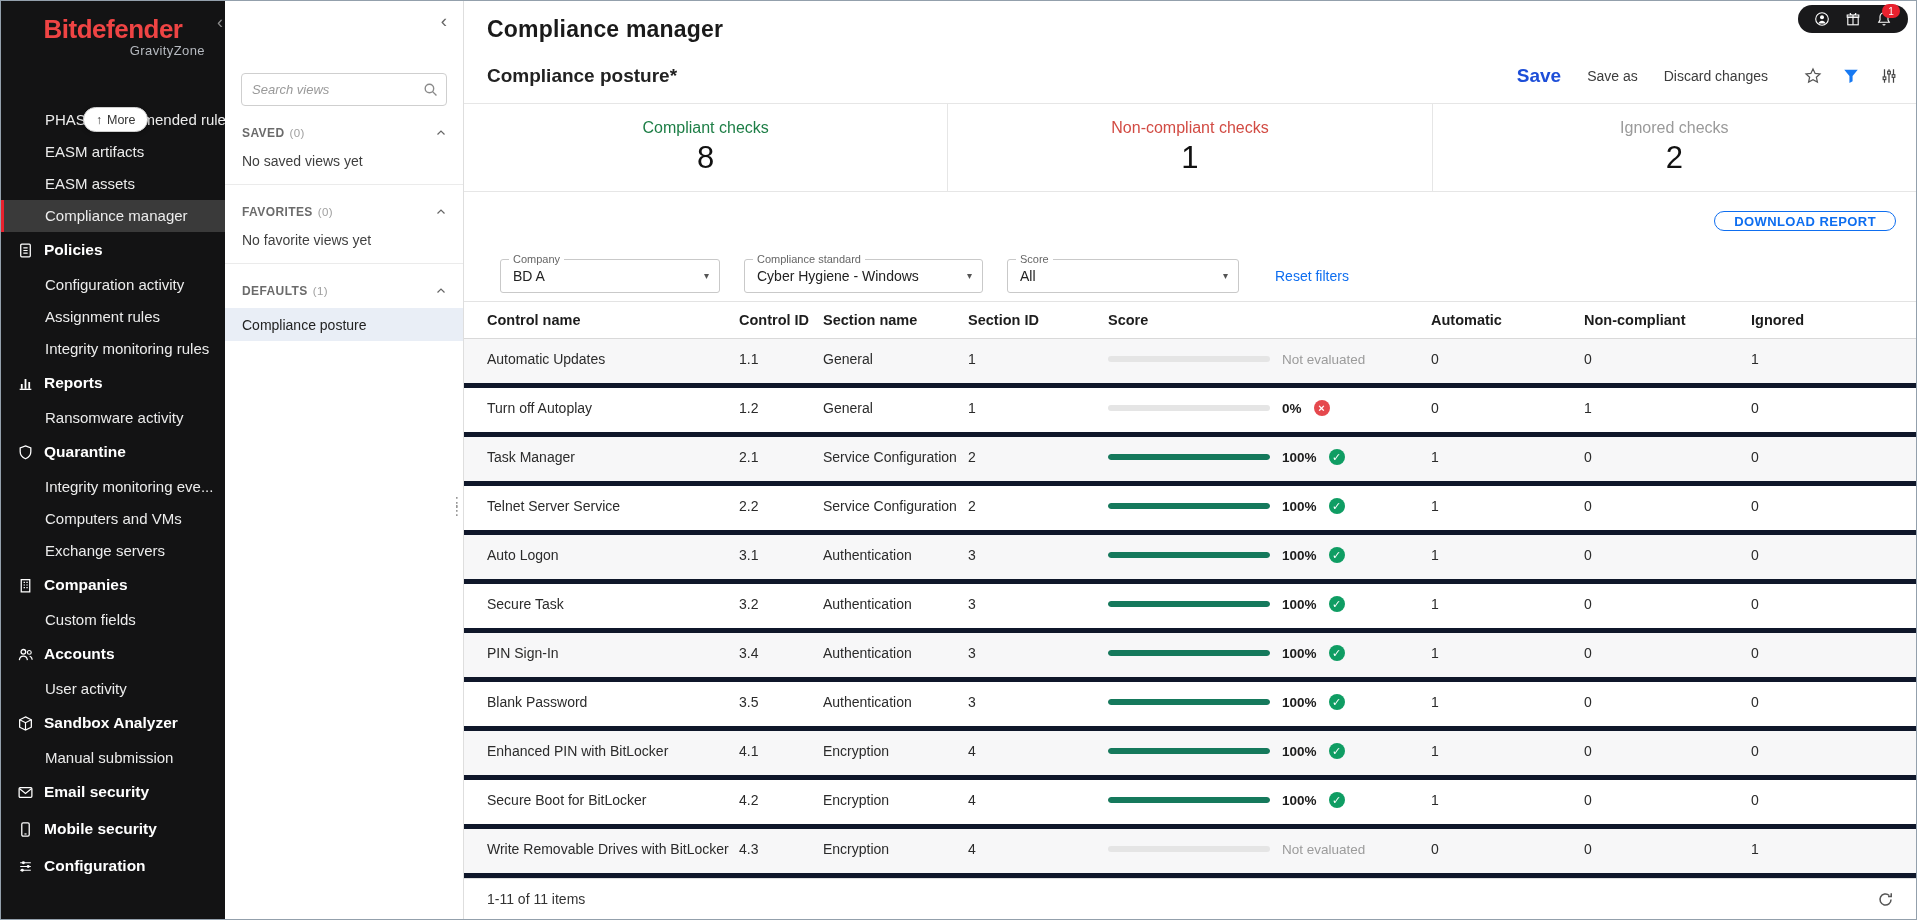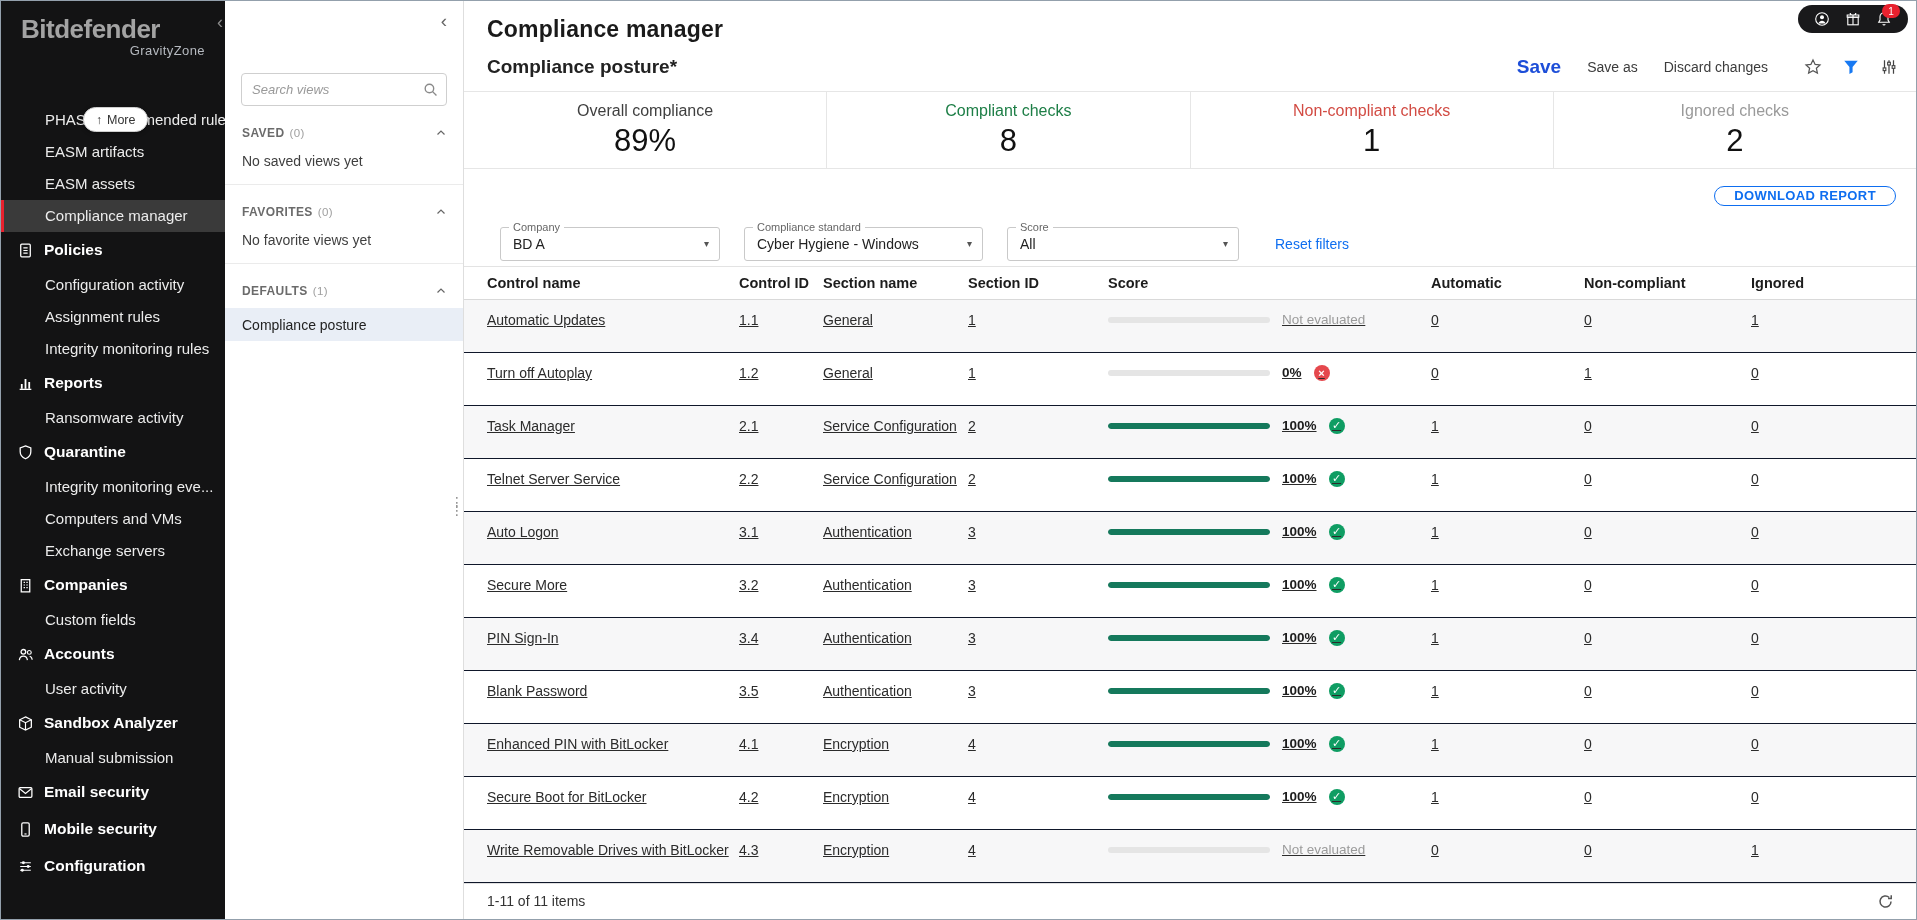--- a/index.html
+++ b/index.html
@@ -2,21 +2,21 @@
 <html><head>
 <meta charset="utf-8">
 <style>
   html,body{margin:0;padding:0;}
   body{font-family:"Liberation Sans","DejaVu Sans",sans-serif;}
   .app{width:1917px;height:920px;display:flex;border:1px solid #93a0ac;box-sizing:border-box;overflow:hidden;background:#fff;position:relative;}
 
   
   .sidebar{width:224px;background:#131314;color:#fff;flex-shrink:0;position:relative;}
   .logo{padding:14px 20px 4px 20px;cursor:pointer;}
-  .logo-name{font-size:26px;font-weight:700;letter-spacing:-0.5px;line-height:1.1;color:#a3a3a3;}
+  .logo-name{font-size:26px;font-weight:700;letter-spacing:-0.5px;line-height:1.1;color:#ef4444;text-align:center;}
   .logo-product{font-size:13px;color:#b6bac0;text-align:right;letter-spacing:0.4px;margin-top:-1px;}
   .sidebar-collapse{position:absolute;top:12px;right:2px;color:#8a8a8a;font-size:18px;line-height:1;cursor:pointer;}
   #sidebar-nav{margin-top:42px;}
   .nav-item{display:flex;align-items:center;height:32px;padding-left:44px;font-size:15px;color:#ececec;cursor:pointer;white-space:nowrap;}
   .nav-item.section{height:37px;padding-left:16px;gap:10px;font-weight:700;font-size:15.5px;color:#fff;}
   .nav-item.active{background:#3a3a3a;box-shadow:inset 3px 0 0 #e8212e;}
   .nav-icon{width:17px;height:17px;display:inline-flex;color:#fff;flex-shrink:0;}
   .nav-icon svg{width:100%;height:100%;}
   .more-btn{position:absolute;left:82px;top:106px;height:25px;padding:0 12px;border-radius:13px;background:#fff;color:#333;border:1px solid #cfcfcf;font-size:12.5px;display:flex;align-items:center;gap:5px;box-shadow:0 1px 4px rgba(0,0,0,0.35);font-family:inherit;cursor:pointer;z-index:5;}
   .more-arrow{font-size:12px;color:#333;}
@@ -72,21 +72,21 @@
   .filter-select:nth-child(2){width:239px;}
   .filter-select:nth-child(3){width:232px;}
   .flabel{position:absolute;top:-7px;left:8px;background:#fff;padding:0 4px;font-size:11px;color:#666;}
   .fvalue{font-size:14px;color:#222;flex:1;white-space:nowrap;overflow:hidden;}
   .fchevron{color:#555;font-size:10px;margin-left:8px;}
   .reset-link{color:#0e6ef0;font-size:14px;margin-left:12px;cursor:pointer;}
 
   :root{--cols:252px 84px 145px 140px 323px 153px 167px 1fr;}
   .table-head{height:37px;display:grid;grid-template-columns:var(--cols);align-items:center;padding:0 24px 0 23px;border-top:1px solid #e3e3e3;border-bottom:1px solid #d9d9d9;font-size:14.5px;font-weight:700;color:#1d1d1d;}
   .table-body{flex:0 0 auto;}
-  .trow{height:40px;display:grid;grid-template-columns:var(--cols);align-items:center;padding:0 24px 12px 23px;font-size:14px;color:#2b2b2b;border-bottom:1px solid #0f172a;cursor:pointer;text-decoration:underline;}
+  .trow{height:40px;display:grid;grid-template-columns:var(--cols);align-items:center;padding:0 24px 4px 23px;font-size:14px;color:#2b2b2b;border-bottom:5px solid #0f172a;cursor:pointer;}
   .trow:nth-child(odd){background:#f7f7f8;}
   .td{white-space:nowrap;}
   .score-cell{display:flex;align-items:center;gap:12px;}
   .score-bar{width:162px;height:6px;border-radius:3px;background:#e5e5e5;overflow:hidden;flex-shrink:0;}
   .score-bar .fill{height:100%;width:100%;background:#15795c;border-radius:3px;}
   .score-text.val{color:#1c1c1c;font-weight:700;font-size:13.5px;}
   .score-text.na{color:#9b9b9b;font-size:13.5px;font-weight:400;}
   .score-icon{width:16px;height:16px;border-radius:50%;display:flex;align-items:center;justify-content:center;color:#fff;font-size:11px;font-weight:700;flex-shrink:0;}
   .pass-icon{background:#0f9d63;}
   .fail-icon{background:#e5484d;}
@@ -333,24 +333,20 @@
                 <rect x="6.8" y="3.8" width="2.4" height="2.4" fill="#fff" stroke="#444"></rect>
                 <rect x="10.8" y="6.8" width="2.4" height="2.4" fill="#fff" stroke="#444"></rect>
               </svg>
             </span>
         </span>
       </div>
     </div>
 
     <div class="stats" id="stats-row">
         <div class="stat-col">
-          <div class="stat-label" style="color: rgb(63, 63, 63);">Overall compliance</div>
-          <div class="stat-value">89%</div>
-        </div>
-        <div class="stat-col">
           <div class="stat-label" style="color: rgb(29, 126, 70);">Compliant checks</div>
           <div class="stat-value">8</div>
         </div>
         <div class="stat-col">
           <div class="stat-label" style="color: rgb(210, 75, 67);">Non-compliant checks</div>
           <div class="stat-value">1</div>
         </div>
         <div class="stat-col">
           <div class="stat-label" style="color: rgb(154, 154, 154);">Ignored checks</div>
           <div class="stat-value">2</div>
@@ -462,21 +458,21 @@
               <div class="fill"></div>
             </div>
             <span class="score-text val">100%</span>
             <span class="score-icon pass-icon">✓</span>
           </div>
           <div class="td">1</div>
           <div class="td">0</div>
           <div class="td">0</div>
         </div>
         <div class="trow">
-          <div class="td">Secure More</div>
+          <div class="td">Secure Task</div>
           <div class="td">3.2</div>
           <div class="td">Authentication</div>
           <div class="td">3</div>
           <div class="td score-cell">
             <div class="score-bar">
               <div class="fill"></div>
             </div>
             <span class="score-text val">100%</span>
             <span class="score-icon pass-icon">✓</span>
           </div>

